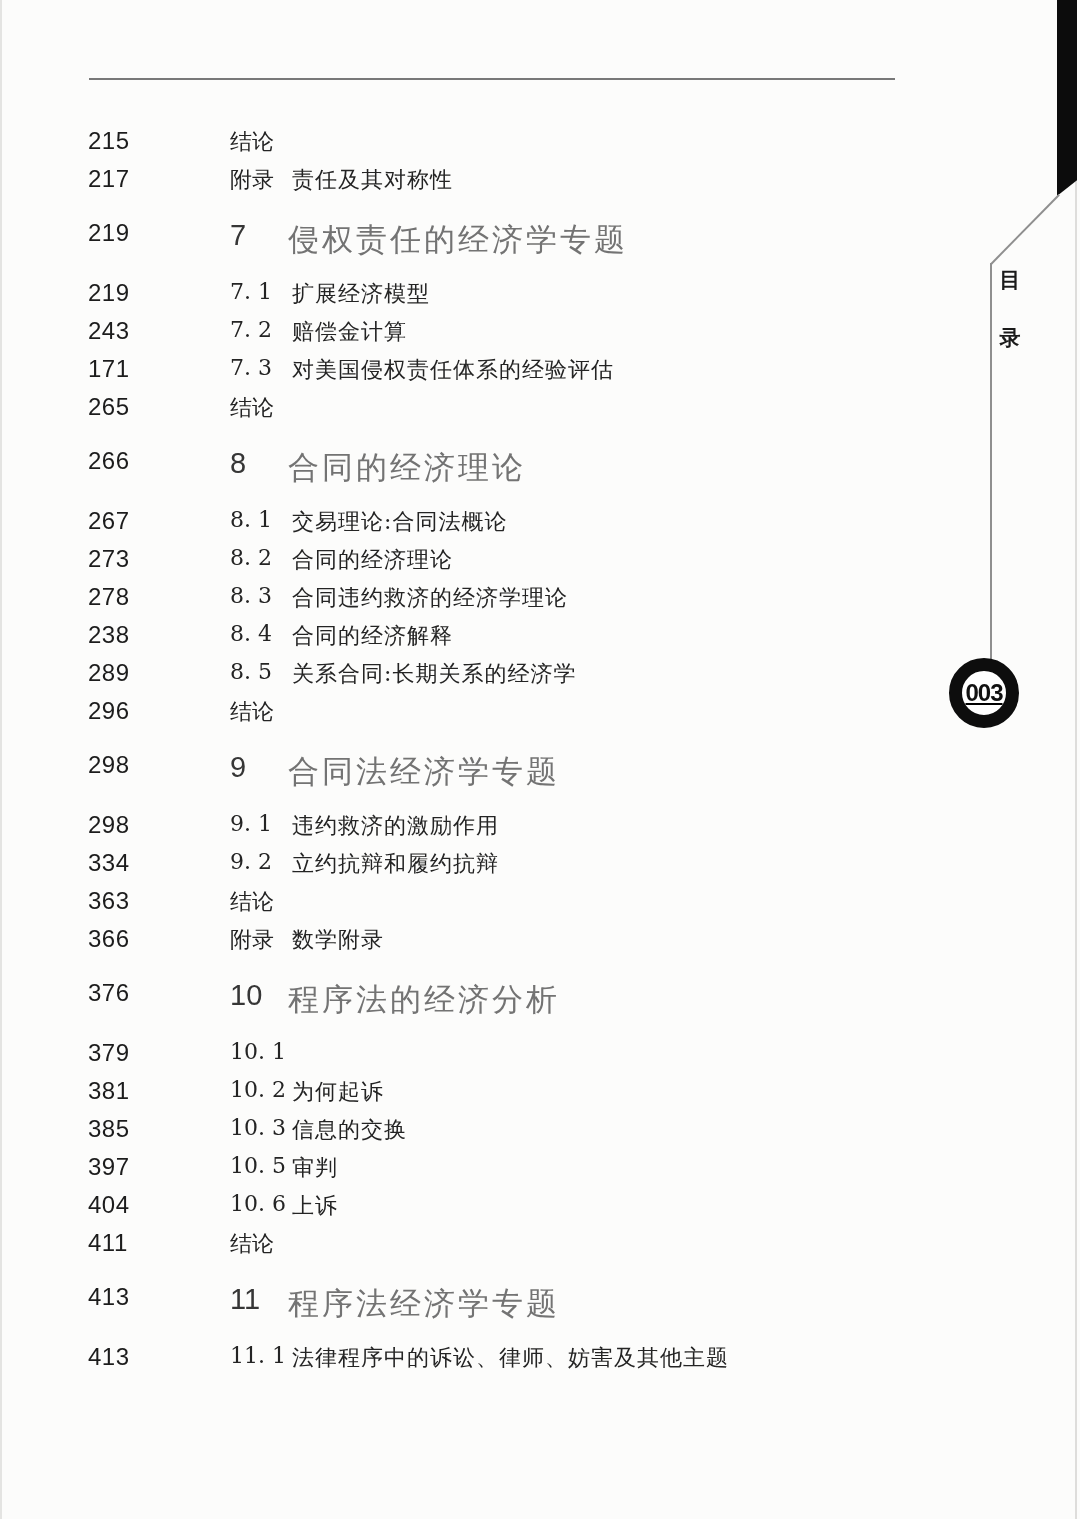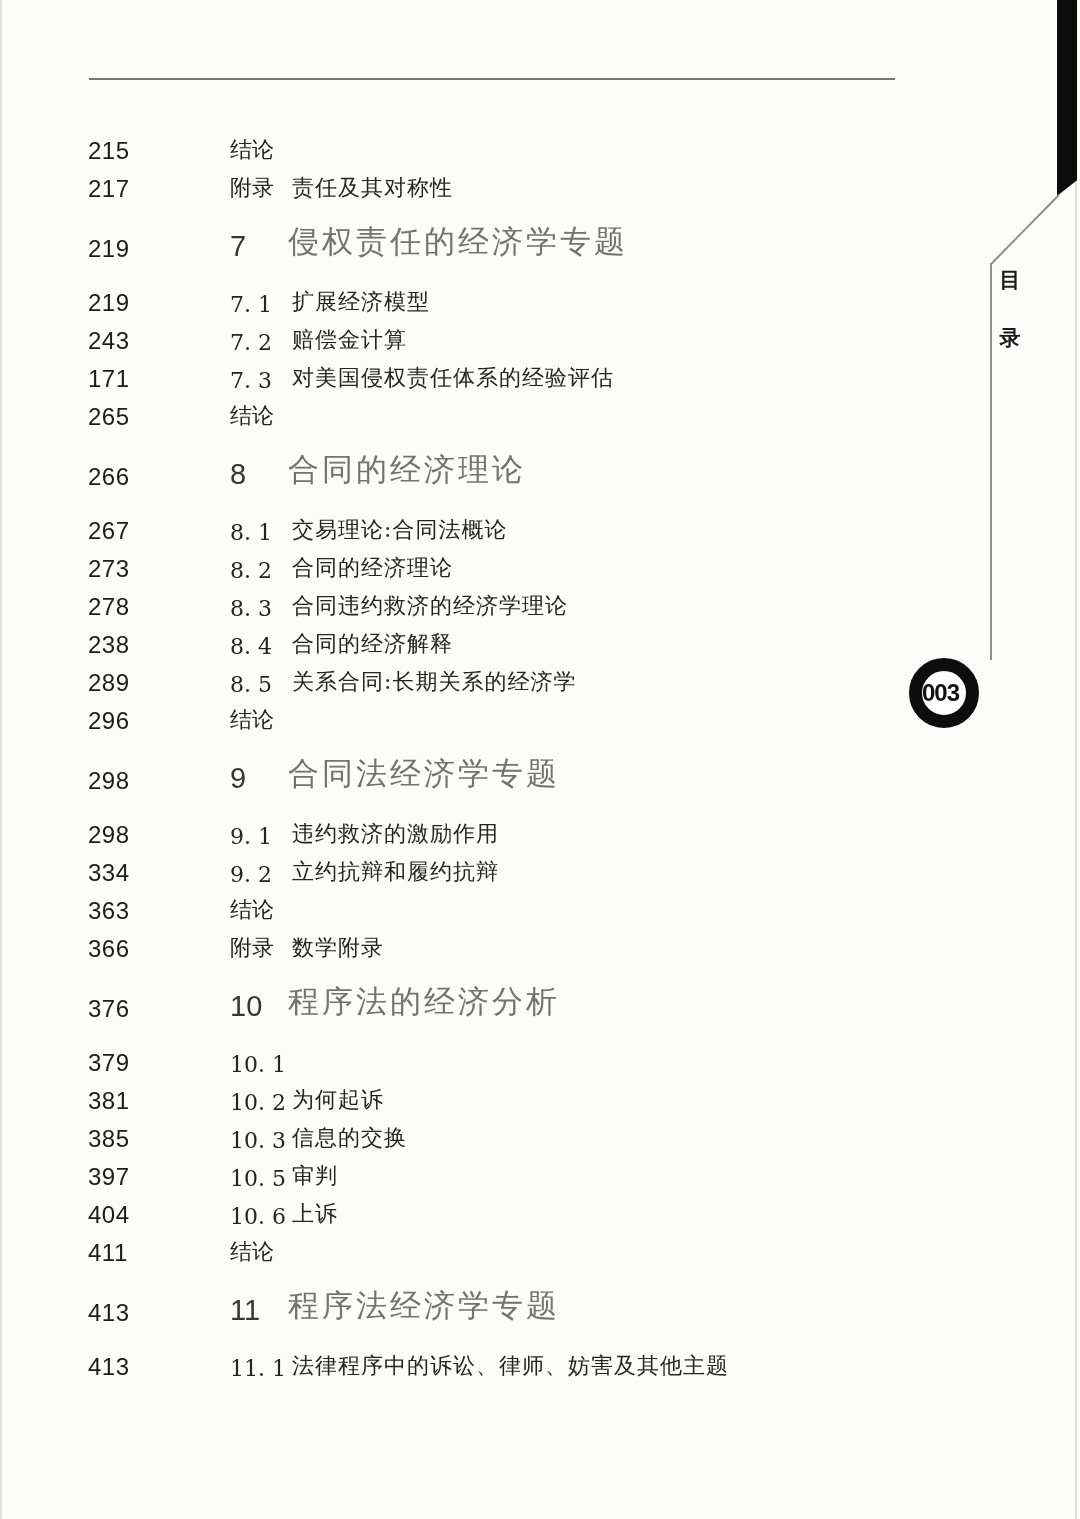--- a/index.html
+++ b/index.html
@@ -6,21 +6,21 @@
   .page{
     position:relative;width:1080px;height:1519px;background:#fcfcfb;
     font-family:"Liberation Sans",sans-serif;overflow:hidden;
   }
   .edge-left{position:absolute;left:0;top:0;width:2px;height:100%;background:#e4e4e2;}
   .edge-right{position:absolute;left:1075px;top:0;width:2px;height:100%;background:#dedddb;}
   .top-rule{position:absolute;left:89px;top:78px;width:806px;height:1.5px;background:#787878;}
 
   
   .toc{position:absolute;left:0;top:127px;width:950px;}
-  .row{display:flex;align-items:flex-end;height:38px;padding-left:88px;}
+  .row{display:flex;align-items:flex-start;height:38px;padding-left:88px;}
   .row .pg{
     width:142px;flex:0 0 142px;font-size:24px;font-weight:500;color:#1c1c1c;
     letter-spacing:0.5px;font-family:"Liberation Sans",sans-serif;
   }
   .row .num{
     width:62px;flex:0 0 62px;font-family:"DejaVu Serif","Liberation Serif",serif;
     font-size:22px;color:#242424;white-space:nowrap;
   }
   .row .title{
     font-family:"DejaVu Serif","Liberation Serif",serif;font-size:22px;color:#242424;
@@ -50,23 +50,23 @@
   .tab-char{
     position:absolute;left:998px;width:24px;text-align:center;font-size:21px;
     color:#1a1a1a;font-weight:600;
     font-family:"DejaVu Serif","Liberation Serif",serif;
   }
   .tab-char.c0{top:266px;}
   .tab-char.c1{top:324px;}
 
   
   .page-badge{
-    position:absolute;left:909px;top:658px;width:70px;height:70px;box-sizing:border-box;
+    position:absolute;left:949px;top:658px;width:70px;height:70px;box-sizing:border-box;
     border:13px solid #0d0d0d;border-radius:50%;background:#ffffff;
-    display:flex;align-items:center;justify-content:flex-start;
+    display:flex;align-items:center;justify-content:center;text-decoration:underline;
   }
   .page-badge span{
     font-size:24px;font-weight:700;letter-spacing:-1px;color:#111111;
     font-family:"Liberation Sans",sans-serif;
   }
 </style>
 </head>
 <body>
 
 <div class="page">

